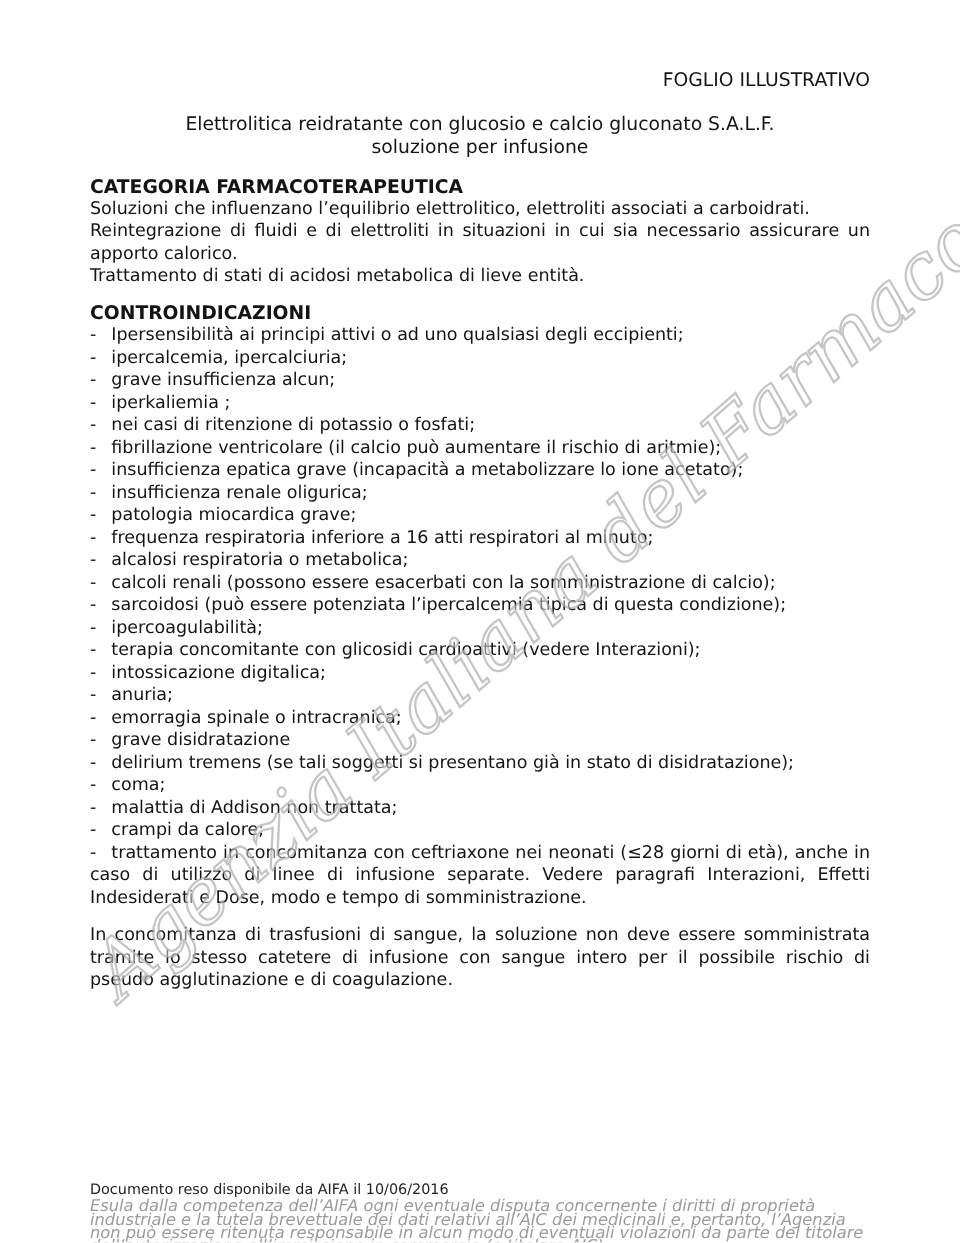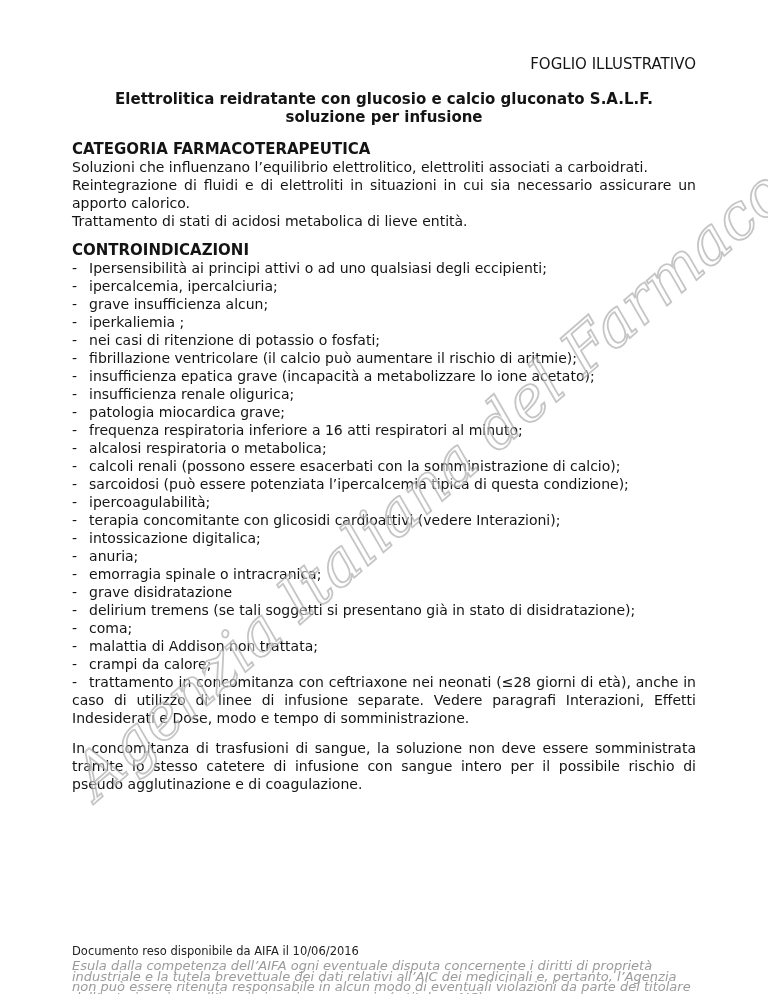--- a/index.html
+++ b/index.html
@@ -21,21 +21,21 @@
   }
   .doc-title {
     font-size: 15px;
     font-weight: normal;
     text-align: right;
     line-height: 18px;
     margin: 0 0 17px 0;
   }
   .doc-subtitle {
     font-size: 15px;
-    font-weight: bold;
+    font-weight: normal;
     text-align: center;
     line-height: 18px;
     margin: 0 0 14px 0;
   }
   .heading {
     font-size: 15px;
     font-weight: bold;
     line-height: 18px;
     margin: 11px 0 0 0;
   }

